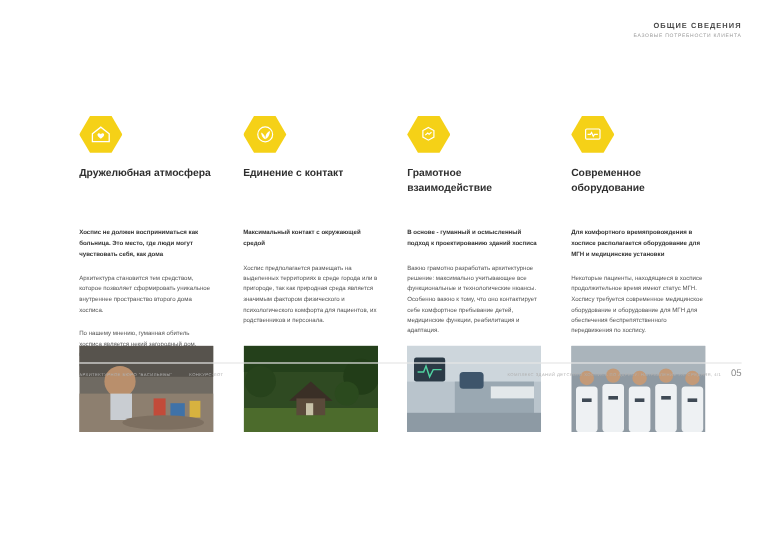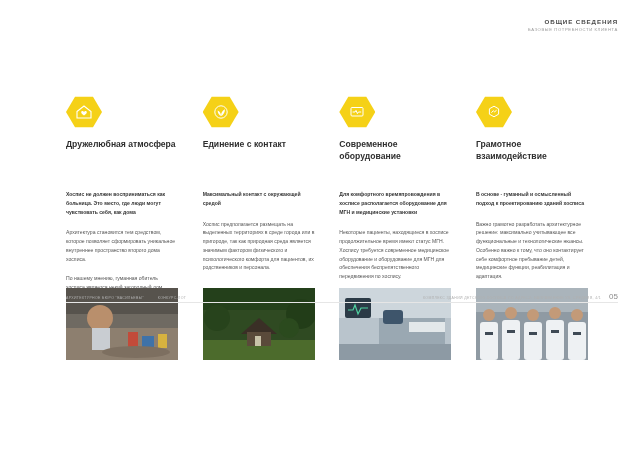--- a/index.html
+++ b/index.html
@@ -112,21 +112,21 @@
     overflow: hidden;
     position: relative;
   }
   .photo svg { display: block; width: 112px; height: 72px; }
 
   
   .footer {
     position: absolute;
     left: 66px;
     right: 22px;
-    bottom: 32px;
+    bottom: 18px;
     display: flex;
     align-items: flex-end;
     justify-content: space-between;
   }
   .footer-left {
     display: flex;
     gap: 14px;
     font-size: 3.5px;
     letter-spacing: 0.35px;
     color: #b0b0b0;
@@ -198,42 +198,42 @@
       </div>
       <div class="col-title">Единение с контакт</div>
       <div class="col-lead">Максимальный контакт с окружающей средой</div>
       <div class="col-para">Хоспис предполагается размещать на выделенных территориях в среде города или в пригороде, так как природная среда является значимым фактором физического и психологического комфорта для пациентов, их родственников и персонала.</div>
     </div>
 
     <div class="col">
       <div class="badge">
         <div class="hex">
           <svg width="20" height="18" viewBox="0 0 20 18">
+            <path d="M10 3.2 L14.6 5.8 L14.6 11.2 L10 13.8 L5.4 11.2 L5.4 5.8 Z" fill="none" stroke="#ffffff" stroke-width="1"></path>
+            <path d="M7.4 9.6 L9.4 7.8 L10.6 8.8 L12.6 7.2" fill="none" stroke="#ffffff" stroke-width="1"></path>
+          </svg>
+        </div>
+      </div>
+      <div class="col-title">Грамотное взаимодействие</div>
+      <div class="col-lead">В основе - гуманный и осмысленный подход к проектированию зданий хосписа</div>
+      <div class="col-para">Важно грамотно разработать архитектурное решение: максимально учитывающее все функциональные и технологические нюансы. Особенно важно к тому, что оно контактирует себе комфортное пребывание детей, медицинские функции, реабилитация и адаптация.</div>
+    </div>
+
+    <div class="col">
+      <div class="badge">
+        <div class="hex">
+          <svg width="20" height="18" viewBox="0 0 20 18">
             <rect x="4" y="4.5" width="12" height="8.5" rx="1" fill="none" stroke="#ffffff" stroke-width="1"></rect>
             <path d="M5.6 9 H8 L9 7.4 L10.4 10.6 L11.4 9 H14.2" fill="none" stroke="#ffffff" stroke-width="1"></path>
           </svg>
         </div>
       </div>
       <div class="col-title">Современное оборудование</div>
       <div class="col-lead">Для комфортного времяпровождения в хосписе располагается оборудование для МГН и медицинские установки</div>
       <div class="col-para">Некоторые пациенты, находящиеся в хосписе продолжительное время имеют статус МГН. Хоспису требуется современное медицинское оборудование и оборудование для МГН для обеспечения беспрепятственного передвижения по хоспису.</div>
-    </div>
-
-    <div class="col">
-      <div class="badge">
-        <div class="hex">
-          <svg width="20" height="18" viewBox="0 0 20 18">
-            <path d="M10 3.2 L14.6 5.8 L14.6 11.2 L10 13.8 L5.4 11.2 L5.4 5.8 Z" fill="none" stroke="#ffffff" stroke-width="1"></path>
-            <path d="M7.4 9.6 L9.4 7.8 L10.6 8.8 L12.6 7.2" fill="none" stroke="#ffffff" stroke-width="1"></path>
-          </svg>
-        </div>
-      </div>
-      <div class="col-title">Грамотное взаимодействие</div>
-      <div class="col-lead">В основе - гуманный и осмысленный подход к проектированию зданий хосписа</div>
-      <div class="col-para">Важно грамотно разработать архитектурное решение: максимально учитывающее все функциональные и технологические нюансы. Особенно важно к тому, что оно контактирует себе комфортное пребывание детей, медицинские функции, реабилитация и адаптация.</div>
     </div>
 
   </div>
 
   <div class="photos">
 
     <div class="photo">
       <svg viewBox="0 0 112 72" preserveAspectRatio="none">
         <rect width="112" height="72" fill="#6f6a62"></rect>
         <rect y="40" width="112" height="32" fill="#8d7f6f"></rect>

